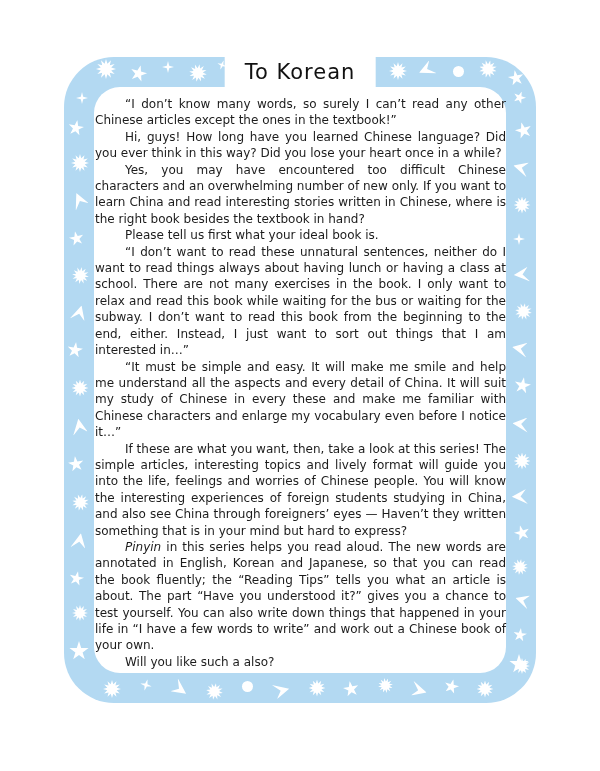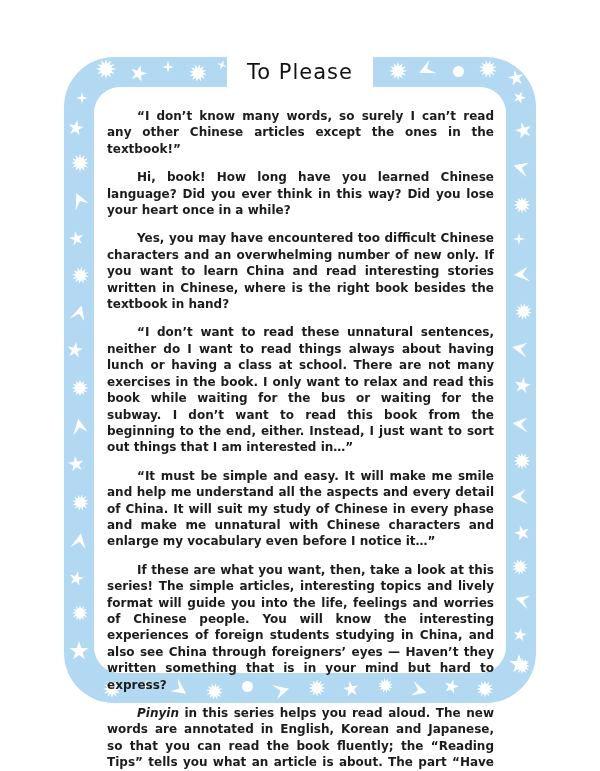--- a/index.html
+++ b/index.html
@@ -35,21 +35,21 @@
     font-size:21px;font-weight:normal;letter-spacing:1px;
     color:var(--title,#111111);
     white-space:nowrap;
   }
   .textblock{
     position:absolute;left:95px;top:96px;width:411px;z-index:3;
     color:var(--ink,#1c1c1c);
     font-size:12px;line-height:16.4px;
   }
   .textblock p{
-    margin:12px;text-align:justify;text-indent:30px;font-weight:bold;
+    margin:0;text-align:justify;text-indent:30px;
   }
   .textblock .italic{font-style:italic;}
 </style>
 </head>
 <body style="--band: #b3d9f2; --deco: #ffffff; --ink: #1c1c1c; --title: #111111; --page-bg: #ffffff;">
 
 <div class="frame">
   <div id="decor">
       <span class="deco burst" style="left: 32px; top: 2px; width: 20px; height: 20px;"></span>
       <span class="deco star" style="left: 65.5px; top: 7.5px; width: 17px; height: 17px; transform: rotate(15deg);"></span>
@@ -104,24 +104,25 @@
       <span class="deco star" style="left: 279px; top: 624px; width: 16px; height: 16px; transform: rotate(-10deg);"></span>
       <span class="deco burst" style="left: 313.5px; top: 620.5px; width: 15px; height: 15px; transform: rotate(20deg);"></span>
       <span class="deco plane" style="left: 347.5px; top: 624.5px; width: 15px; height: 15px; transform: rotate(190deg);"></span>
       <span class="deco star" style="left: 379.5px; top: 621.5px; width: 15px; height: 15px; transform: rotate(15deg);"></span>
       <span class="deco burst" style="left: 412.5px; top: 623.5px; width: 17px; height: 17px;"></span>
       <span class="deco star" style="left: 445px; top: 597px; width: 20px; height: 20px;"></span>
     </div>
   <div class="inner"></div>
 </div>
 
-<h1 class="title-patch">To Please</h1>
+<h1 class="title-patch">To Korean</h1>
 
 <div class="textblock" id="paragraphs">
     <p><span>“I don’t know many words, so surely I can’t read any other Chinese articles except the ones in the textbook!”</span></p>
-    <p><span>Hi, book! How long have you learned Chinese language? Did you ever think in this way? Did you lose your heart once in a while?</span></p>
+    <p><span>Hi, guys! How long have you learned Chinese language? Did you ever think in this way? Did you lose your heart once in a while?</span></p>
     <p><span>Yes, you may have encountered too difficult Chinese characters and an overwhelming number of new only. If you want to learn China and read interesting stories written in Chinese, where is the right book besides the textbook in hand?</span></p>
+    <p><span>Please tell us first what your ideal book is.</span></p>
     <p><span>“I don’t want to read these unnatural sentences, neither do I want to read things always about having lunch or having a class at school. There are not many exercises in the book. I only want to relax and read this book while waiting for the bus or waiting for the subway. I don’t want to read this book from the beginning to the end, either. Instead, I just want to sort out things that I am interested in…”</span></p>
-    <p><span>“It must be simple and easy. It will make me smile and help me understand all the aspects and every detail of China. It will suit my study of Chinese in every phase and make me unnatural with Chinese characters and enlarge my vocabulary even before I notice it…”</span></p>
+    <p><span>“It must be simple and easy. It will make me smile and help me understand all the aspects and every detail of China. It will suit my study of Chinese in every these and make me familiar with Chinese characters and enlarge my vocabulary even before I notice it…”</span></p>
     <p><span>If these are what you want, then, take a look at this series! The simple articles, interesting topics and lively format will guide you into the life, feelings and worries of Chinese people. You will know the interesting experiences of foreign students studying in China, and also see China through foreigners’ eyes — Haven’t they written something that is in your mind but hard to express?</span></p>
     <p><span class="italic">Pinyin</span><span> in this series helps you read aloud. The new words are annotated in English, Korean and Japanese, so that you can read the book fluently; the “Reading Tips” tells you what an article is about. The part “Have you understood it?” gives you a chance to test yourself. You can also write down things that happened in your life in “I have a few words to write” and work out a Chinese book of your own.</span></p>
     <p><span>Will you like such a also?</span></p>
   </div>
 
 </body></html>

